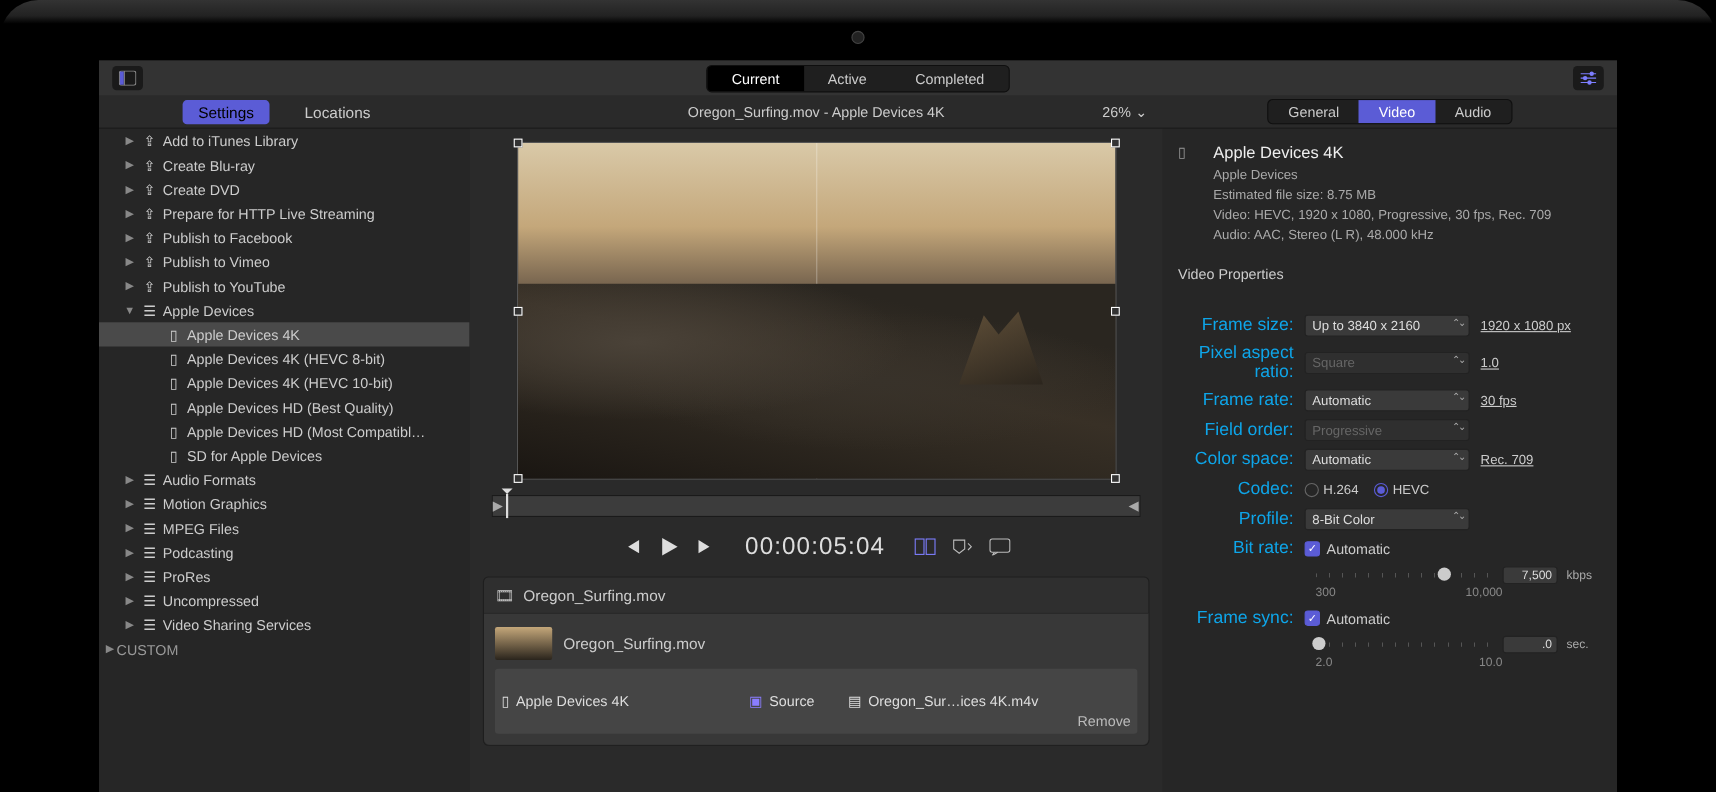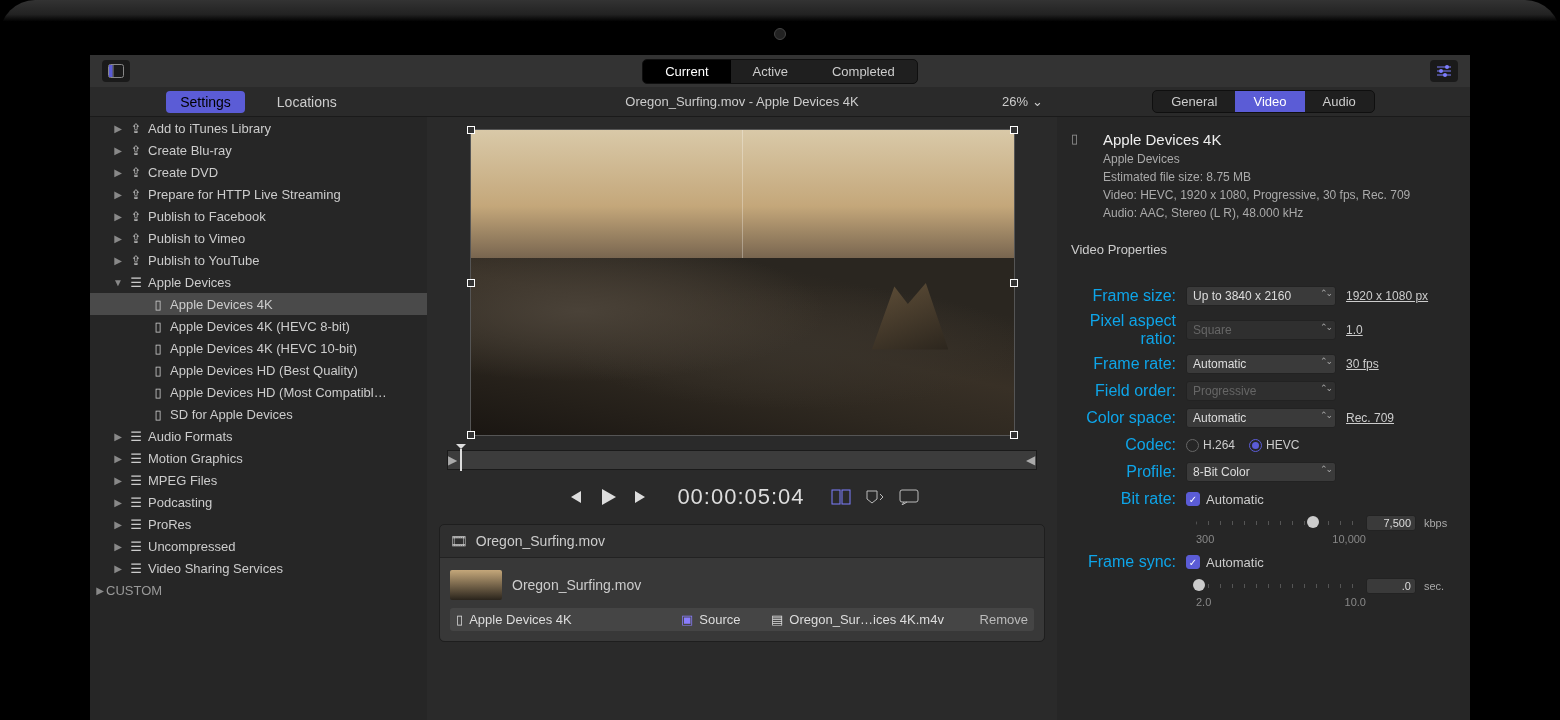--- a/index.html
+++ b/index.html
@@ -67,21 +67,21 @@
 
 .batch-panel { margin:0 12px; background:#2f2f2f; border:1px solid #1e1e1e; border-radius:5px; }
 .batch-header { display:flex; align-items:center; padding:8px 10px; gap:8px; color:#ccc; font-size:14px; }
 .batch-body { background:#383838; padding:8px 10px 10px; border-top:1px solid #222; border-radius:0 0 5px 5px; }
 .batch-srcrow { display:flex; align-items:center; gap:10px; color:#ccc; font-size:14px; padding:4px 0 8px; }
 .thumb { width:52px; height:30px; background:linear-gradient(180deg,#c4a77a,#2a241c); border-radius:2px; }
 .col-headers { display:flex; font-size:12px; color:#aaa; padding:2px 4px 4px; }
 .col-setting{flex:0 0 225px}.col-loc{flex:0 0 90px}.col-file{flex:1}.col-act{flex:0 0 70px;text-align:right}
 .add-link { color:#5b8cff; cursor:pointer; }
 .batch-row { display:flex; align-items:center; background:#454545; border-radius:3px; padding:4px 6px; font-size:13px; color:#ddd; }
-.batch-row .col-act { color:#bbb; cursor:pointer; }
+.batch-row .col-act { color:#bbb; cursor:pointer;margin-top:36px; }
 .mini-icon { margin-right:6px; }
 
 
 .inspector { width:413px; background:#262626; color:#ccc; font-size:13px; overflow-y:auto; padding:14px 14px 0; }
 .insp-header { display:flex; gap:12px; }
 .dev-icon { width:20px; color:#999; }
 .insp-meta { flex:1; }
 .insp-title { font-size:15px; color:#eee; margin-bottom:4px; }
 .meta-line { font-size:12px; color:#aaa; margin:4px 0; }
 .section-title { margin:18px 0 28px; color:#ccc; font-size:13px; }

